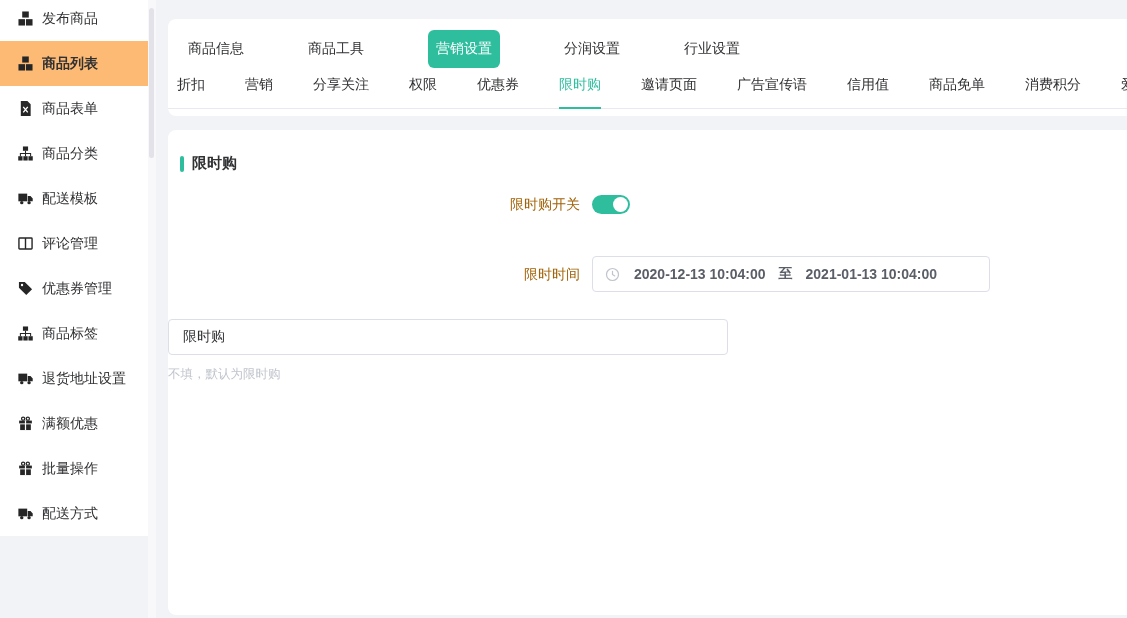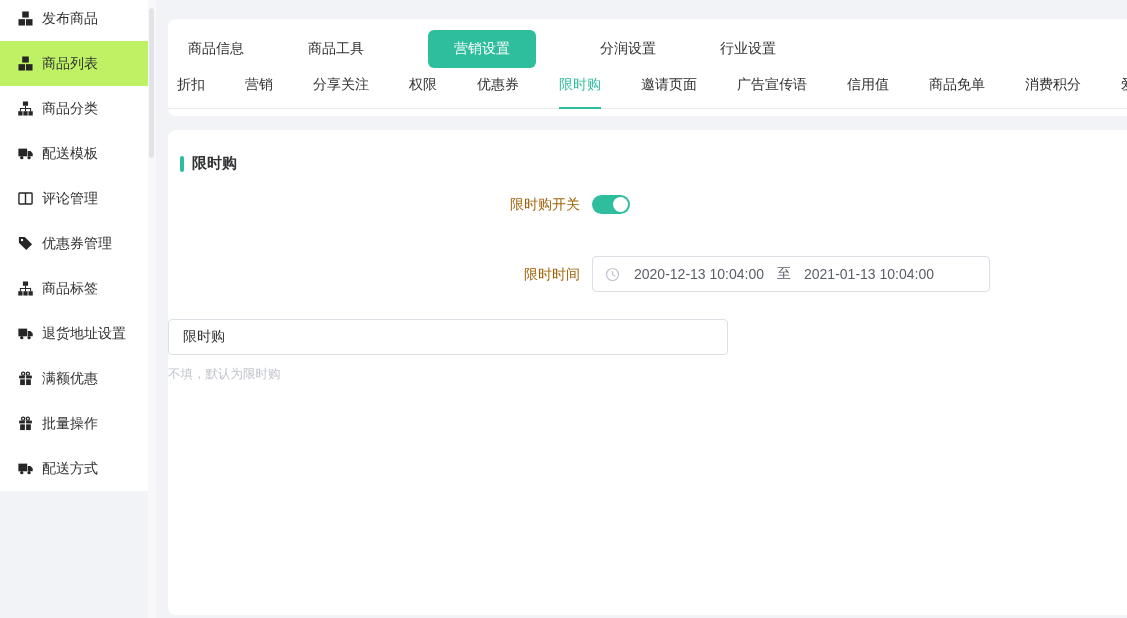--- a/index.html
+++ b/index.html
@@ -15,21 +15,21 @@
   
   .sidebar {
     position:absolute; left:0; top:0; width:148px; height:458px;
     background:#fff; z-index:2;
   }
   .sidebar-menu { margin-top:-4px; }
   .side-item {
     height:45px; display:flex; align-items:center;
     padding-left:18px; cursor:pointer; background:#fff;
   }
-  .side-item.active { background:#bef264; font-weight:normal; }
+  .side-item.active { background:#fdba74; font-weight:bold; }
   .side-item .icn { width:15px; height:15px; margin-right:9px; flex:0 0 15px; color:#262626; }
   .side-item .icn svg { display:block; width:15px; height:15px; }
   .side-label { font-size:14px; color:#303133; white-space:nowrap; }
 
   .side-scrollbar {
     position:absolute; left:148px; top:0; width:8px; height:618px;
     background:#f8f8fa; z-index:3;
   }
   .side-scroll-thumb {
     position:absolute; left:1px; top:8px; width:5px; height:150px;
@@ -41,21 +41,21 @@
     position:absolute; left:168px; top:19px; width:980px; height:97px;
     background:#fff; border-radius:8px; overflow:hidden;
   }
   .main-tabs {
     display:flex; align-items:center; gap:64px;
     padding:9px 0 0 20px; height:50px;
   }
   .main-tab { font-size:14px; color:#303133; cursor:pointer; white-space:nowrap; }
   .main-tab.active {
     background:var(--accent); color:#fff;
-    padding:10px 26px; border-radius:6px;
+    padding:10px 8px; border-radius:6px;
   }
   .sub-tabs {
     display:flex; gap:40px; padding-left:9px; margin-top:7px;
     border-bottom:1px solid #e9e9ef;
   }
   .sub-tab {
     font-size:14px; color:#303133; cursor:pointer; white-space:nowrap;
     padding-bottom:13px; border-bottom:2px solid transparent; margin-bottom:-1px;
   }
   .sub-tab.active { color:var(--accent); border-bottom-color:var(--accent); }
@@ -90,20 +90,21 @@
     border-radius:50%; background:#fff;
   }
 
   
   .row-date { margin-top:42px; }
   .row-date .form-label { line-height:36px; }
   .date-range {
     width:398px; height:36px; border:1px solid #dcdfe6; border-radius:4px;
     background:#fff; display:flex; align-items:center; padding:0 12px;
     cursor:pointer;
+    font-weight:bold;
   }
   .clock { width:15px; height:15px; margin-right:14px; flex:0 0 15px; }
   .date-text { font-size:14px; color:#5a5e66; }
   .date-sep { font-size:14px; color:#5a5e66; margin:0 13px; }
 
   
   .row-name { margin-top:27px; }
   .row-name .form-label { line-height:36px; }
   .name-box { display:flex; flex-direction:column; }
   .name-input {
@@ -134,20 +135,29 @@
       <span class="icn">
           <svg viewBox="0 0 16 16" fill="currentColor">
             <rect x="4.5" y="0.5" width="7" height="6.5"></rect>
             <rect x="0.5" y="8.7" width="7" height="6.8"></rect>
             <rect x="8.5" y="8.7" width="7" height="6.8"></rect>
           </svg>
         </span>
       <span class="side-label">商品列表</span>
     </div>
 
+    <div class="side-item">
+      <span class="icn">
+          <svg viewBox="0 0 16 16" fill="currentColor">
+            <path d="M3 0h7l3.5 3.5V16H3z"></path>
+            <path d="M5.6 6.2 10.4 12.2 M10.4 6.2 5.6 12.2" stroke="#fff" stroke-width="1.4" fill="none"></path>
+          </svg>
+        </span>
+      <span class="side-label">商品表单</span>
+    </div>
 
     <div class="side-item">
       <span class="icn">
           <svg viewBox="0 0 16 16" fill="currentColor">
             <rect x="5.25" y="0.5" width="5.5" height="4.6"></rect>
             <rect x="0.25" y="10.9" width="4.6" height="4.6"></rect>
             <rect x="5.7" y="10.9" width="4.6" height="4.6"></rect>
             <rect x="11.15" y="10.9" width="4.6" height="4.6"></rect>
             <path d="M8 5.1v3M2.55 10.9V8.1h10.9v2.8M8 8.1v2.8" stroke="currentColor" stroke-width="1.1" fill="none"></path>
           </svg>

